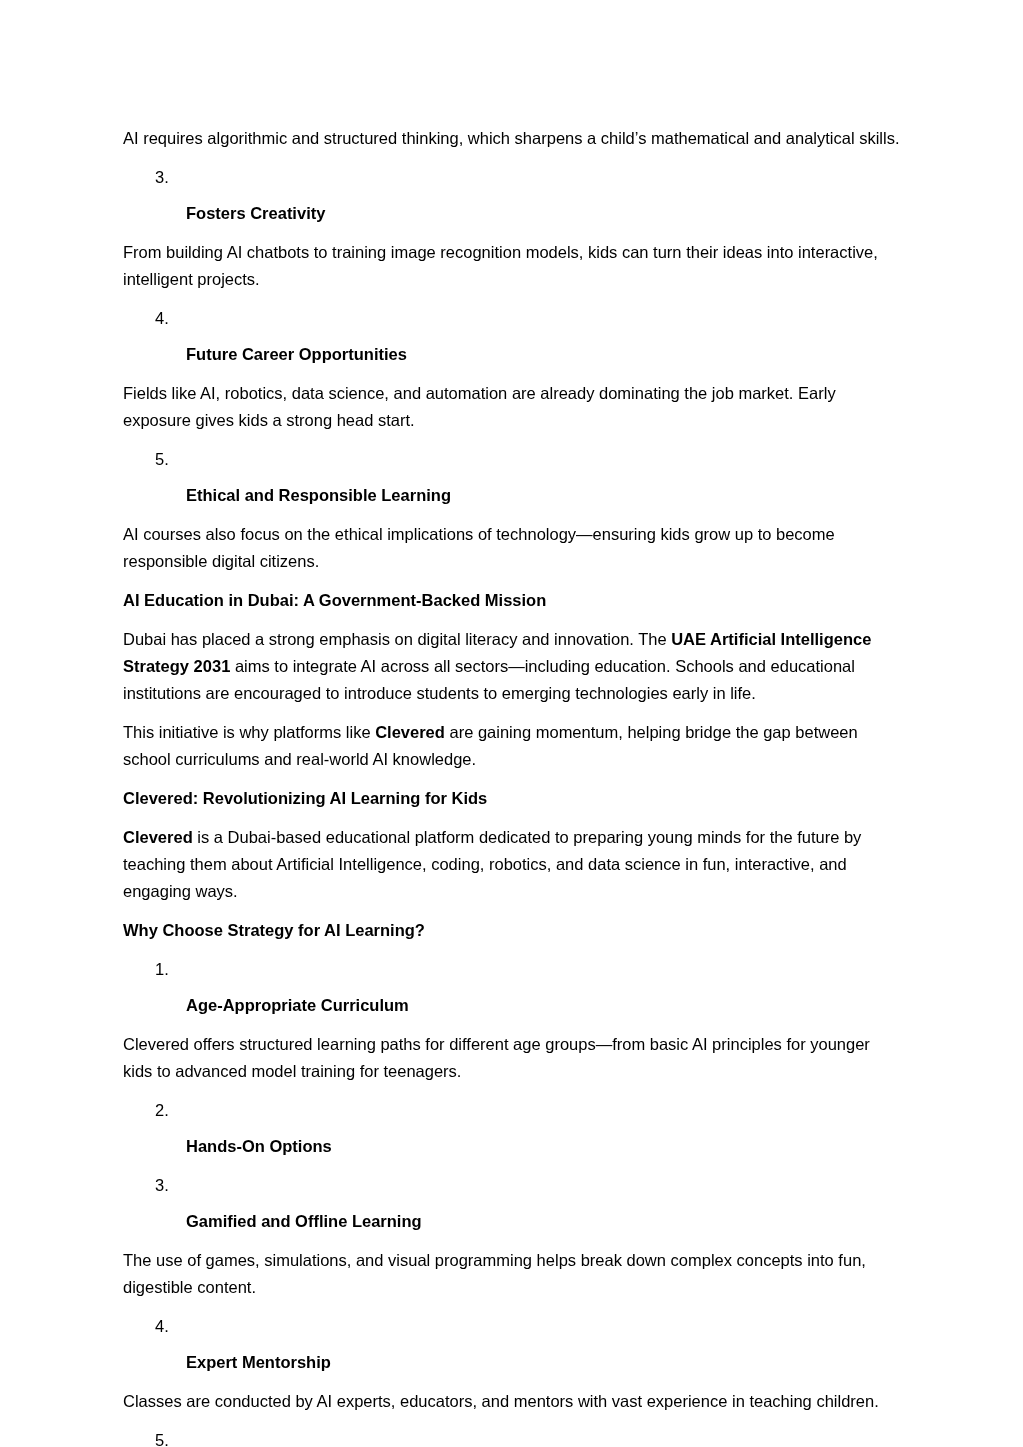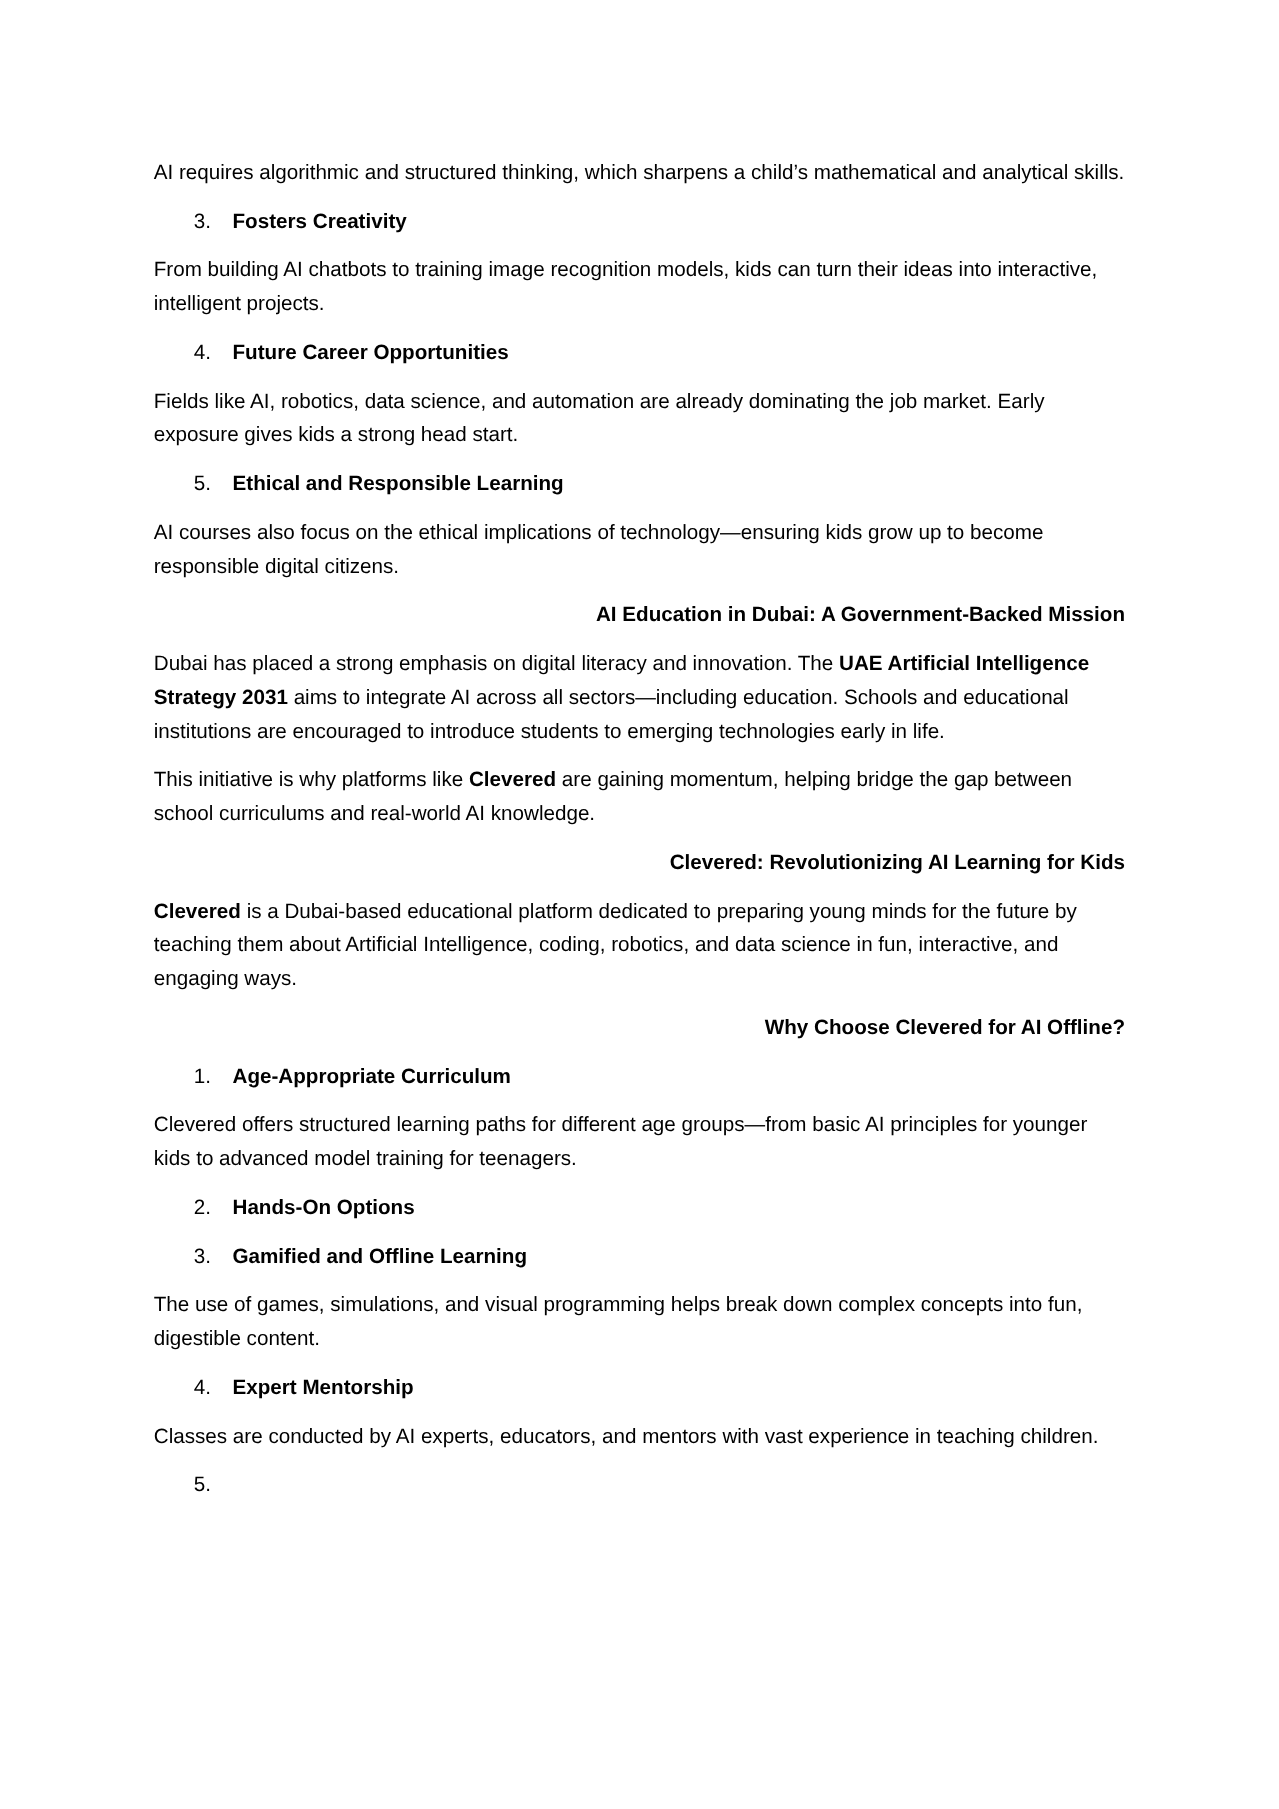--- a/index.html
+++ b/index.html
@@ -21,34 +21,34 @@
     overflow: hidden;
   }
   .doc-body {
     width: 100%;
   }
   .paragraph, .heading {
     margin: 0 0 12px 0;
   }
   .heading {
     font-weight: bold;
-    text-align: right;
   }
   .list-item {
     display: flex;
     margin: 0 0 12px 0;
     padding-left: 32px;
   }
   .list-number {
     width: 31px;
     flex-shrink: 0;
     font-weight: normal;
   }
   .list-text {
     font-weight: bold;
+    margin-top: 36px;
   }
   .run-bold {
     font-weight: bold;
   }
 </style>
 </head>
 <body>
 
 <div class="page">
   <div id="doc-body" class="doc-body">
@@ -66,21 +66,21 @@
       <div class="list-item">
         <span class="list-number">5.</span>
         <span class="list-text"><span class="run-bold">Ethical and Responsible Learning</span></span>
       </div>
       <p class="paragraph"><span class="run">AI courses also focus on the ethical implications of technology—ensuring kids grow up to become responsible digital citizens.</span></p>
       <p class="heading"><span class="run-bold">AI Education in Dubai: A Government-Backed Mission</span></p>
       <p class="paragraph"><span class="run">Dubai has placed a strong emphasis on digital literacy and innovation. The </span><span class="run-bold">UAE Artificial Intelligence Strategy 2031</span><span class="run"> aims to integrate AI across all sectors—including education. Schools and educational institutions are encouraged to introduce students to emerging technologies early in life.</span></p>
       <p class="paragraph"><span class="run">This initiative is why platforms like </span><span class="run-bold">Clevered</span><span class="run"> are gaining momentum, helping bridge the gap between school curriculums and real-world AI knowledge.</span></p>
       <p class="heading"><span class="run-bold">Clevered: Revolutionizing AI Learning for Kids</span></p>
       <p class="paragraph"><span class="run-bold">Clevered</span><span class="run"> is a Dubai-based educational platform dedicated to preparing young minds for the future by teaching them about Artificial Intelligence, coding, robotics, and data science in fun, interactive, and engaging ways.</span></p>
-      <p class="heading"><span class="run-bold">Why Choose Clevered for AI Offline?</span></p>
+      <p class="heading"><span class="run-bold">Why Choose Strategy for AI Learning?</span></p>
       <div class="list-item">
         <span class="list-number">1.</span>
         <span class="list-text"><span class="run-bold">Age-Appropriate Curriculum</span></span>
       </div>
       <p class="paragraph"><span class="run">Clevered offers structured learning paths for different age groups—from basic AI principles for younger kids to advanced model training for teenagers.</span></p>
       <div class="list-item">
         <span class="list-number">2.</span>
         <span class="list-text"><span class="run-bold">Hands-On Options</span></span>
       </div>
       <div class="list-item">

